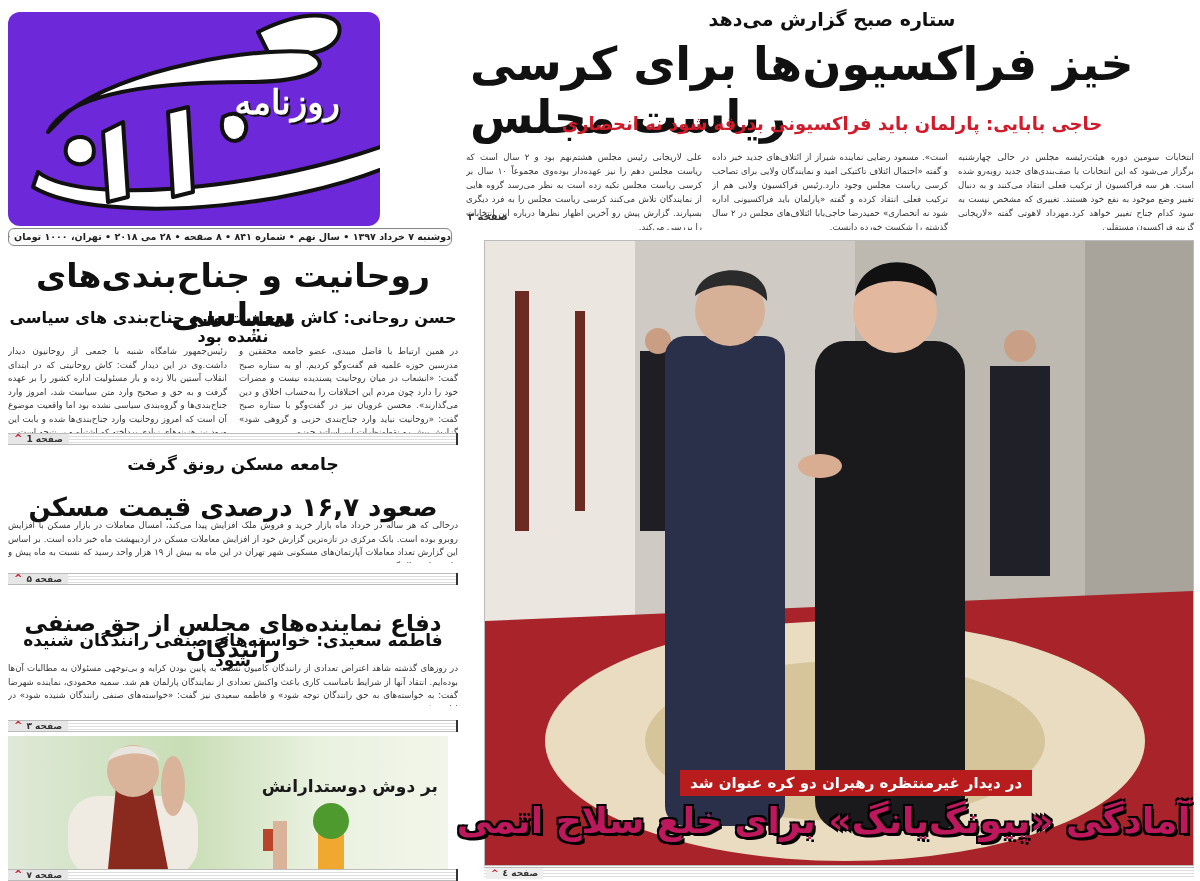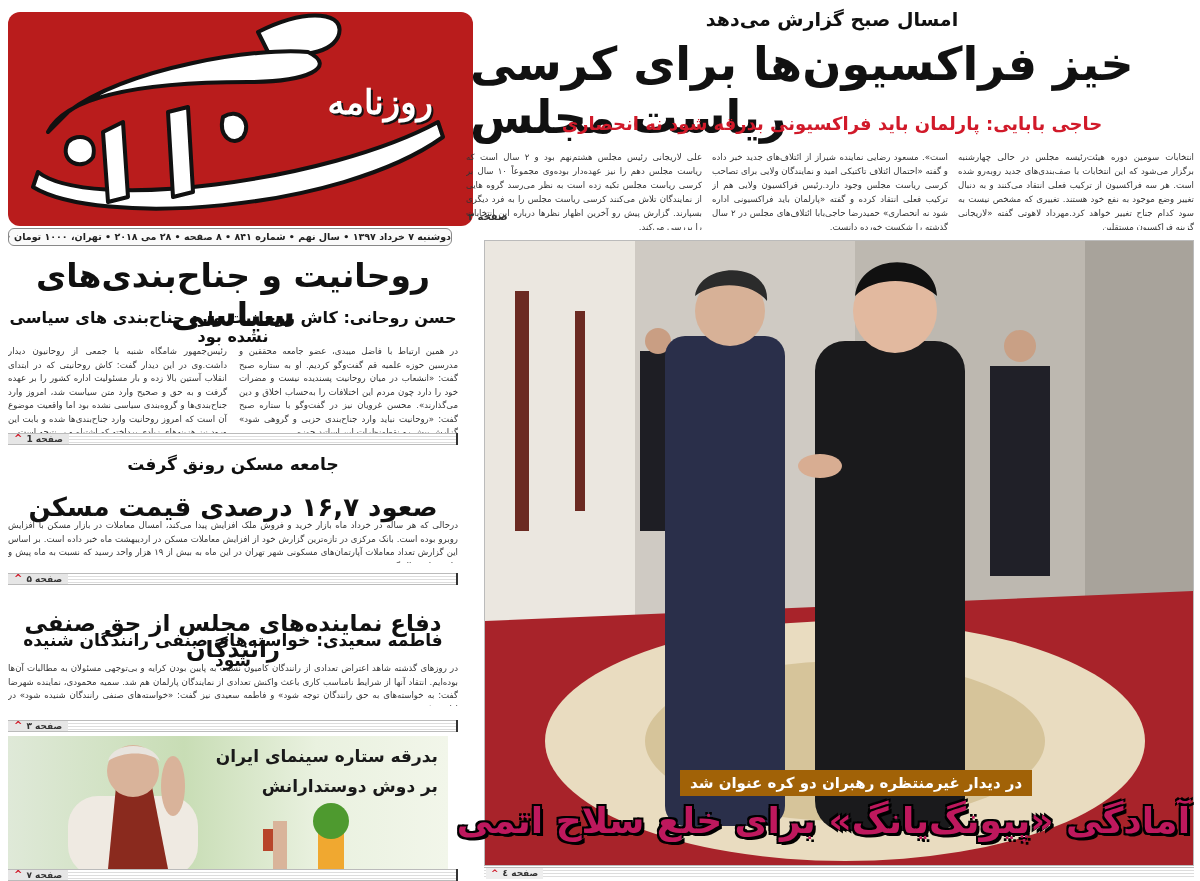--- a/index.html
+++ b/index.html
@@ -1,21 +1,21 @@
 <!DOCTYPE html>
 <html><head>
 <meta charset="utf-8">
 <style>
   * { box-sizing: border-box; margin: 0; padding: 0; }
   html, body { width: 1200px; height: 881px; overflow: hidden; background: #fff; }
   body { font-family: "DejaVu Sans", sans-serif; color: #111; position: relative; }
   [dir="rtl"] { direction: rtl; }
 
   
-  .masthead { position: absolute; left: 8px; top: 12px; width: 465px; height: 214px; background: #b91c1c; border-radius: 12px; overflow: hidden; }
+  .masthead { position: absolute; left: 8px; top: 12px; width: 372px; height: 214px; background: #6d28d9; border-radius: 12px; overflow: hidden; }
   .masthead svg { position: absolute; left: 0; top: 0; }
   .masthead .ruzname { position: absolute; right: 40px; top: 70px; color: #fff; font-family: "DejaVu Serif", serif; font-size: 34px; font-weight: bold; text-shadow: 2px 2px 0 #111; }
   .issue-bar { position: absolute; left: 8px; top: 228px; width: 444px; height: 18px; border: 1px solid #888; border-radius: 6px; background: #fafafa; font-size: 9.5px; font-weight: bold; color: #222; line-height: 16px; text-align: center; white-space: nowrap; overflow: hidden; }
 
   
   .kicker { position: absolute; left: 470px; top: 8px; width: 724px; text-align: center; font-size: 19px; font-weight: bold; }
   .main-headline { position: absolute; left: 470px; top: 38px; width: 724px; text-align: left; font-size: 46px; font-weight: 900; letter-spacing: -1px; line-height: 1.15; }
   .main-sub { position: absolute; left: 470px; top: 113px; width: 724px; text-align: center; font-size: 18px; font-weight: bold; color: #d11a2a; }
   .main-cols { position: absolute; left: 466px; top: 150px; width: 728px; height: 80px; display: flex; flex-direction: row; gap: 10px; font-size: 8.6px; line-height: 14px; color: #333; text-align: justify; }
   .main-cols .col { flex: 1; overflow: hidden; }
@@ -34,21 +34,21 @@
   .page-ref .endbar { position: absolute; right: 0; top: -1px; width: 2px; height: 12px; background: #333; }
 
   
   .actor-photo { position: absolute; left: 8px; top: 736px; width: 440px; height: 133px; background: linear-gradient(90deg, #dfe9d8 0%, #c8ddb5 40%, #e9f1df 70%, #f2f6ea 100%); overflow: hidden; }
   .actor-photo .man { position: absolute; left: 40px; top: 0; width: 180px; height: 133px; }
   .actor-title { position: absolute; right: 10px; font-size: 17px; font-weight: 900; color: #1a1a1a; text-align: right; }
 
   
   .big-photo { position: absolute; left: 484px; top: 240px; width: 710px; height: 626px; border: 1px solid #bbb; overflow: hidden; background: #d8d4cf; }
   .big-photo svg { position: absolute; left: 0; top: 0; }
-  .photo-kicker { position: absolute; left: 200px; top: 770px; height: 26px; background: #a16207; color: #fff; font-size: 15px; font-weight: bold; padding: 0 10px; line-height: 26px; white-space: nowrap; }
+  .photo-kicker { position: absolute; left: 200px; top: 770px; height: 26px; background: #b91c1c; color: #fff; font-size: 15px; font-weight: bold; padding: 0 10px; line-height: 26px; white-space: nowrap; }
   .photo-headline { position: absolute; left: 500px; top: 800px; width: 690px; text-align: center; font-size: 36px; font-weight: 900; color: #be185d; text-shadow: 3px 3px 0 #000, -2px -2px 0 #000, 2px -2px 0 #000, -2px 2px 0 #000; white-space: nowrap; }
   .page-ref-photo { position: absolute; left: 484px; top: 867px; width: 710px; height: 12px; background: repeating-linear-gradient(#fff 0 2px, #ddd 2px 3px); border-top: 1px solid #bbb; }
   .page-ref-photo .tag { position: absolute; left: 2px; top: 0; font-size: 9px; font-weight: bold; color: #333; line-height: 11px; display: flex; gap: 4px; background: #eee; padding: 0 5px; }
   .page-ref-photo .chev { color: #d11a2a; font-weight: 900; }
 </style>
 </head>
 <body>
 
 <div class="masthead">
   <svg width="444" height="214" viewBox="0 0 444 214">
@@ -59,21 +59,21 @@
       <path d="M95 120 L 115 110 L 120 185 L 100 190 Z"></path>
       <path d="M160 100 L 180 95 L 185 180 L 165 185 Z"></path>
       <path d="M215 105 C 230 95, 245 110, 235 125 C 225 135, 210 125, 215 105 Z"></path>
       <path d="M60 130 C 70 120, 90 125, 85 145 C 75 160, 50 150, 60 130 Z"></path>
     </g>
   </svg>
   <span class="ruzname" dir="rtl">روزنامه</span>
 </div>
 <div class="issue-bar" dir="rtl">دوشنبه ۷ خرداد ۱۳۹۷ • سال نهم • شماره ۸۴۱ • ۸ صفحه • ۲۸ می ۲۰۱۸ • تهران، ۱۰۰۰ تومان • شهرستان، ۵۰۰ تومان</div>
 
-<div class="kicker" dir="rtl">امسال صبح گزارش می‌دهد</div>
+<div class="kicker" dir="rtl">ستاره صبح گزارش می‌دهد</div>
 <div class="main-headline" dir="rtl">خیز فراکسیون‌ها برای کرسی ریاست مجلس</div>
 <div class="main-sub" dir="rtl">حاجی بابایی: پارلمان باید فراکسیونی بدرقه شود نه انحصاری</div>
 <div class="main-cols" dir="rtl">
   <div class="col">انتخابات سومین دوره هیئت‌رئیسه مجلس در حالی چهارشنبه برگزار می‌شود که این انتخابات با صف‌بندی‌های جدید روبه‌رو شده است. هر سه فراکسیون از ترکیب فعلی انتقاد می‌کنند و به دنبال تغییر وضع موجود به نفع خود هستند. تغییری که مشخص نیست به سود کدام جناح تغییر خواهد کرد.مهرداد لاهوتی گفته «لاریجانی گزینه فراکسیون مستقلین</div>
   <div class="col">است». مسعود رضایی نماینده شیراز از ائتلاف‌های جدید خبر داده و گفته «احتمال ائتلاف تاکتیکی امید و نمایندگان ولایی برای تصاحب کرسی ریاست مجلس وجود دارد.رئیس فراکسیون ولایی هم از ترکیب فعلی انتقاد کرده و گفته «پارلمان باید فراکسیونی اداره شود نه انحصاری» حمیدرضا حاجی‌بابا ائتلاف‌های مجلس در ۲ سال گذشته را شکست خورده دانست.</div>
   <div class="col">علی لاریجانی رئیس مجلس هشتم‌نهم بود و ۲ سال است که ریاست مجلس دهم را نیز عهده‌دار بوده‌وی مجموعاً ۱۰ سال بر کرسی ریاست مجلس تکیه زده است به نظر می‌رسد گروه هایی از نمایندگان تلاش می‌کنند کرسی ریاست مجلس را به فرد دیگری بسپارند. گزارش پیش رو آخرین اظهار نظرها درباره این انتخابات را بررسی می‌کند.</div>
 </div>
 <div class="page-ref-top" dir="rtl">صفحه ۳</div>
 
 <div class="story-title" dir="rtl" style="top:256px;font-size:33px;">روحانیت و جناح‌بندی‌های سیاسی</div>
@@ -120,21 +120,20 @@
     <path d="M60 25 C 65 5, 105 5, 112 25 C 100 15, 75 15, 60 25 Z" fill="#e8e4de"></path>
     <ellipse cx="125" cy="50" rx="12" ry="30" fill="#d9b39a"></ellipse>
     <rect x="205" y="90" width="16" height="30" fill="#b24a1e"></rect>
   </svg>
   <svg style="position:absolute;left:255px;top:55px" width="90" height="78">
     <rect x="10" y="30" width="14" height="48" fill="#d9b49a"></rect>
     <rect x="55" y="40" width="26" height="38" fill="#f0a830"></rect>
     <circle cx="68" cy="30" r="18" fill="#4e9a2f"></circle>
     <rect x="-4" y="38" width="14" height="22" fill="#b8452a"></rect>
   </svg>
-  <div class="actor-title" dir="rtl" style="top:10px;">بدرقه ستاره سینمای ایران</div>
   <div class="actor-title" dir="rtl" style="top:40px;">بر دوش دوستدارانش</div>
 </div>
 <div class="page-ref" style="top:869px;">
   <div class="tag" dir="rtl">
       <span>صفحه ۷</span>
       <span class="chev">^</span>
     </div>
   <div class="endbar"></div>
 </div>
 

